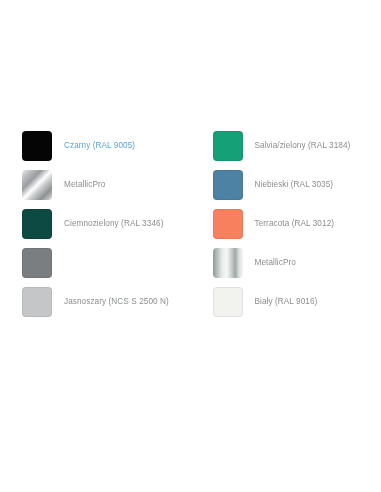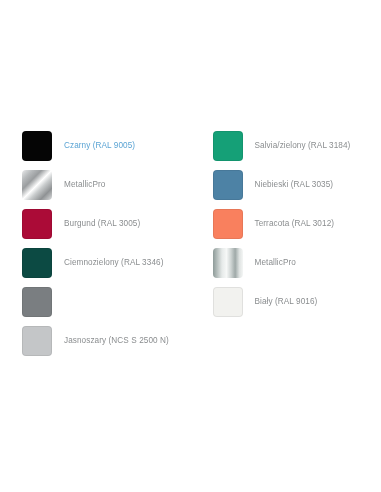--- a/index.html
+++ b/index.html
@@ -62,24 +62,20 @@
     <div class="color-column">
       <div class="color-option">
         <div class="swatch swatch-border" style="background: #050505;"></div>
         <span class="swatch-label selected">Czarny (RAL 9005)</span>
       </div>
       <div class="color-option">
         <div class="swatch" style="background: linear-gradient(135deg, #e9eaeb 0%, #b7babc 18%, #9a9d9f 33%, #ffffff 50%, #c9cccd 62%, #8f9294 80%, #dcdedf 100%);"></div>
         <span class="swatch-label">MetallicPro</span>
       </div>
       <div class="color-option">
-        <div class="swatch swatch-border" style="background: #ab0b37;"></div>
-        <span class="swatch-label">Burgund (RAL 3005)</span>
-      </div>
-      <div class="color-option">
         <div class="swatch swatch-border" style="background: #0c4a43;"></div>
         <span class="swatch-label">Ciemnozielony (RAL 3346)</span>
       </div>
       <div class="color-option">
         <div class="swatch swatch-border" style="background: #7a7e81;"></div>
       </div>
       <div class="color-option">
         <div class="swatch swatch-border" style="background: #c4c6c8;"></div>
         <span class="swatch-label">Jasnoszary (NCS S 2500 N)</span>
       </div>

